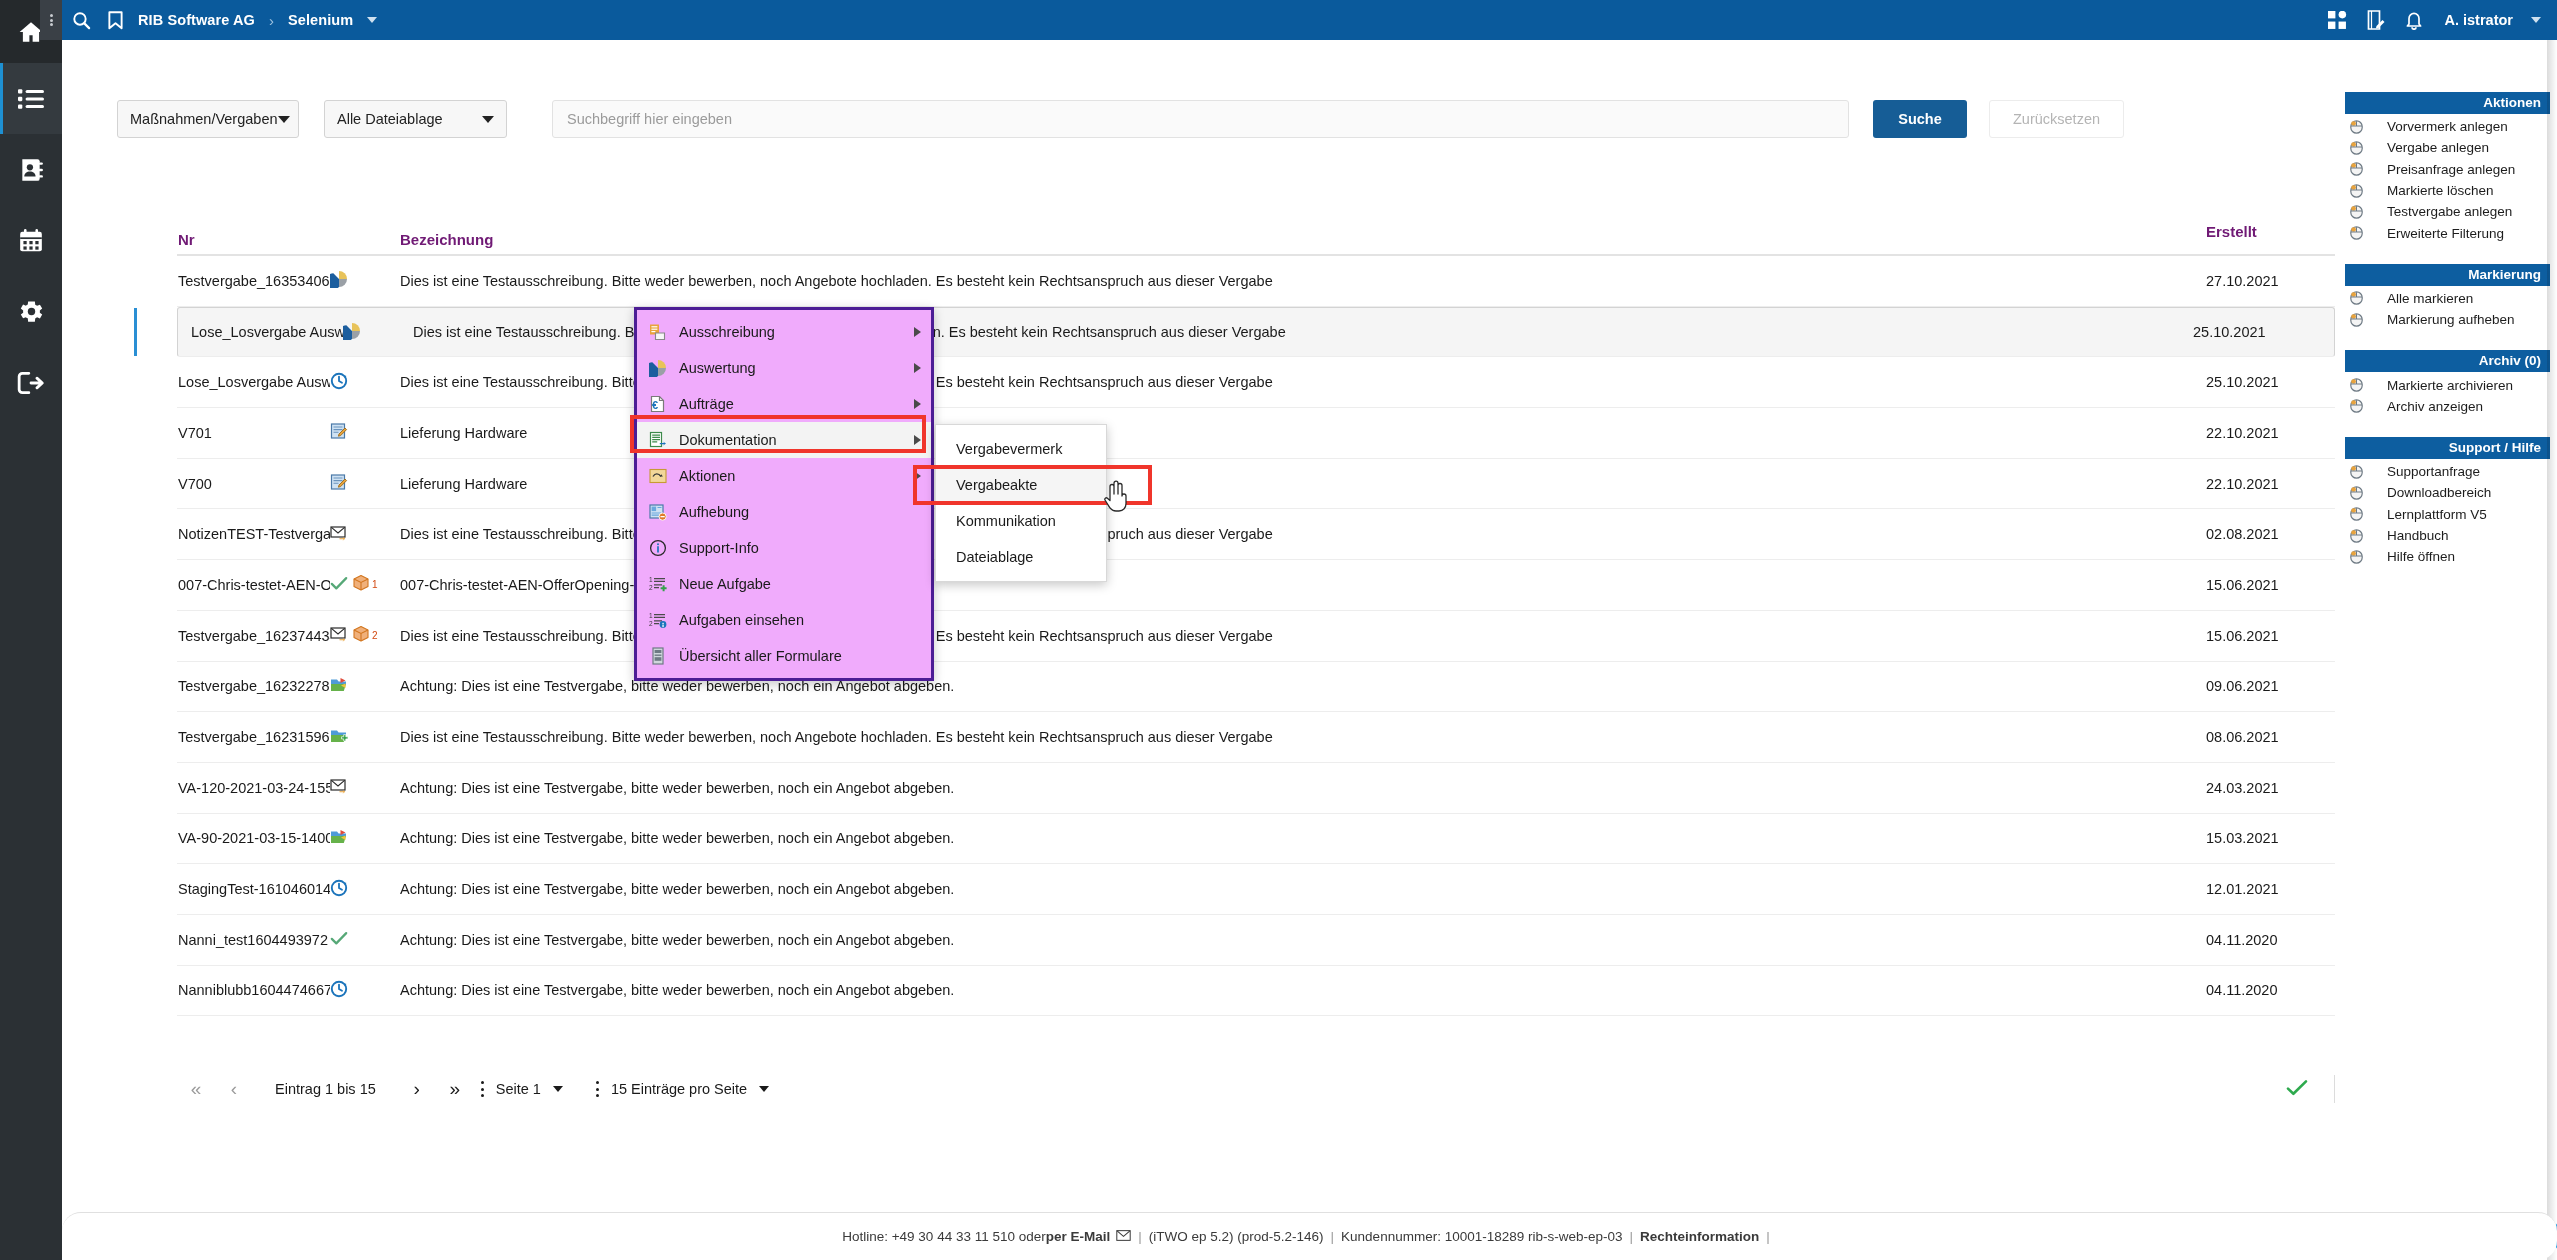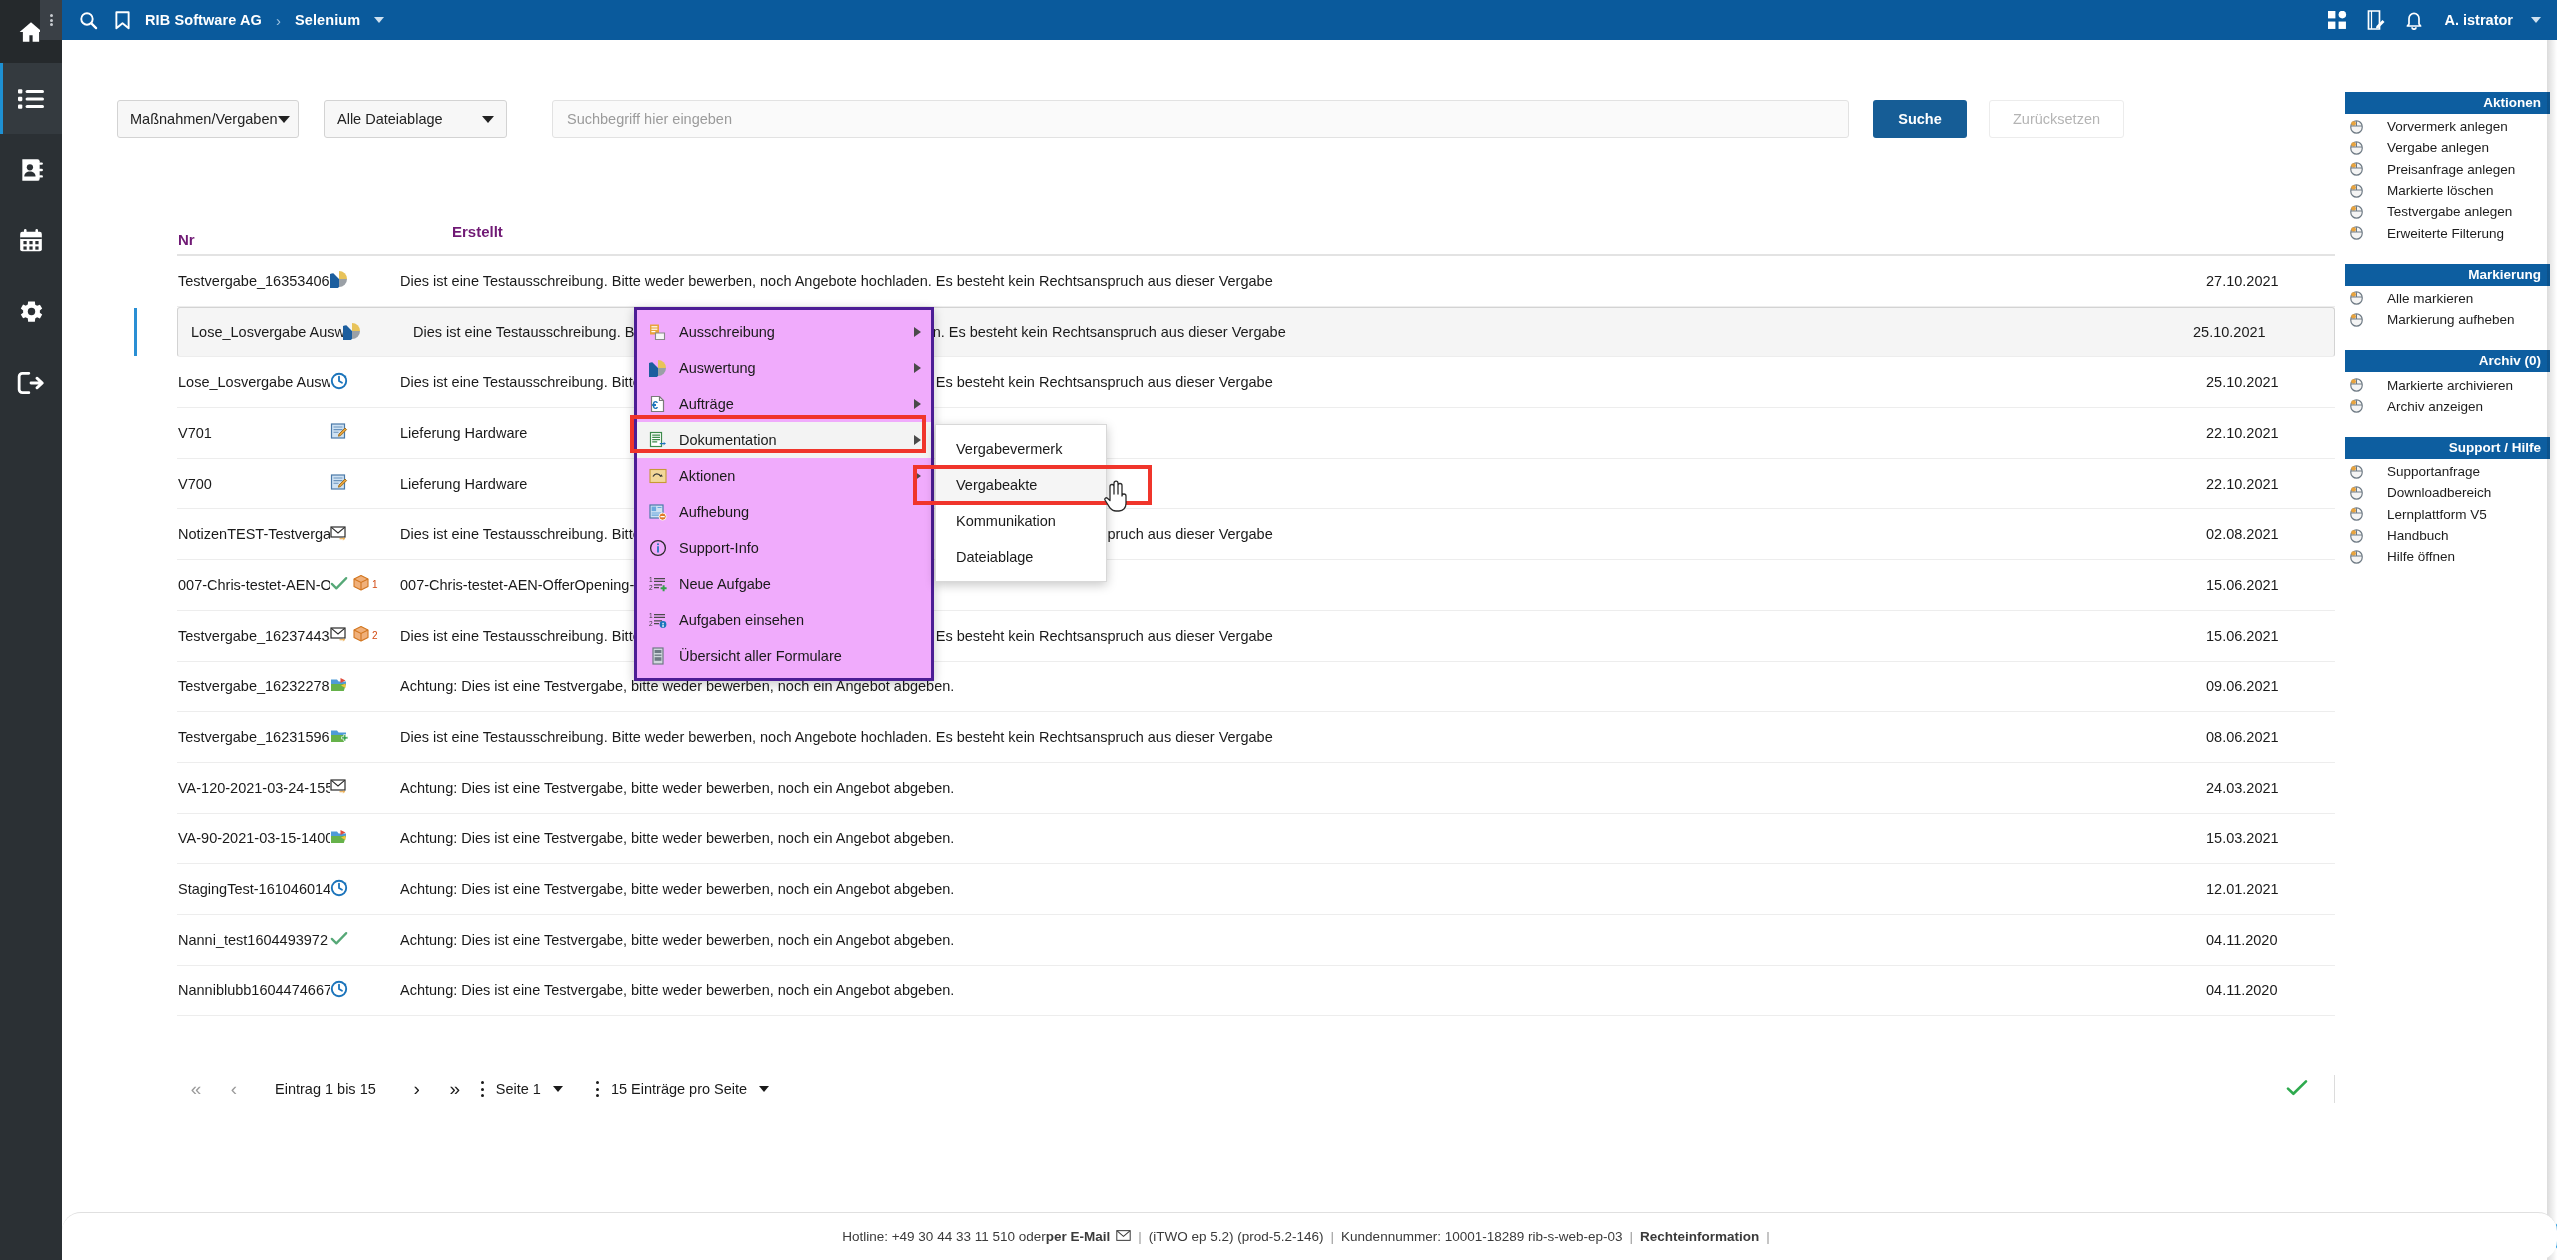--- a/index.html
+++ b/index.html
@@ -29,21 +29,21 @@
   #left-rail .rail-item.active::before {
     content: ""; position: absolute; left: 0; top: 0; bottom: 0; width: 3px; background: #1e90d2;
   }
   #left-rail svg { display: block; }
 
   
   #topbar {
     position: absolute; left: 62px; top: 0; width: 2495px; height: 40px;
     background: #0a5a9c; display: flex; align-items: center; z-index: 35;
   }
-  .topbar-left { display: flex; align-items: center; gap: 0; padding-left: 9px; }
+  .topbar-left { display: flex; align-items: center; gap: 0; padding-left: 2px; }
   .tb-icon-btn { width: 34px; height: 40px; display: flex; align-items: center; justify-content: center; }
   .crumb {
     color: #ffffff; font-size: 14.5px; font-weight: bold; letter-spacing: .1px;
     padding: 0 6px; white-space: nowrap;
   }
   .crumb-sep { color: #9fc3e0; font-size: 15px; padding: 0 8px; }
   .crumb-caret { width: 0; height: 0; border-left: 5px solid transparent; border-right: 5px solid transparent;
                  border-top: 6px solid #cfe1f0; margin-left: 8px; }
   .topbar-right { margin-left: auto; display: flex; align-items: center; padding-right: 16px; gap: 4px; }
   .topbar-user { color: #fff; font-size: 14.5px; font-weight: bold; padding: 0 6px 0 10px; }
@@ -334,20 +334,21 @@
     </div>
     <input id="search-input" type="text" placeholder="Suchbegriff hier eingeben" style="">
     <button id="btn-suche">Suche</button>
     <button id="btn-reset">Zurücksetzen</button>
   </div>
 
   <div id="grid">
     <div class="hdr">
       <div class="c-nr">Nr</div>
       <div class="c-ico"></div>
+      <div class="c-bez">Bezeichnung</div>
       <div class="c-erst">Erstellt</div>
     </div>
     <div id="rows-host">
         <div class="row">
           <div class="c-nr">Testvergabe_1635340660</div>
           <div class="c-ico">
             <span><svg width="18" height="18" viewBox="0 0 18 18">
                 <path d="M9 9V1a8 8 0 018 8z" fill="#e8c35a"></path>
                 <path d="M9 9h8a8 8 0 01-8 8z" fill="#9aa0a6"></path>
                 <path d="M9 9L3.3 3.3A8 8 0 109 17z" fill="#1c5e9e"></path>

